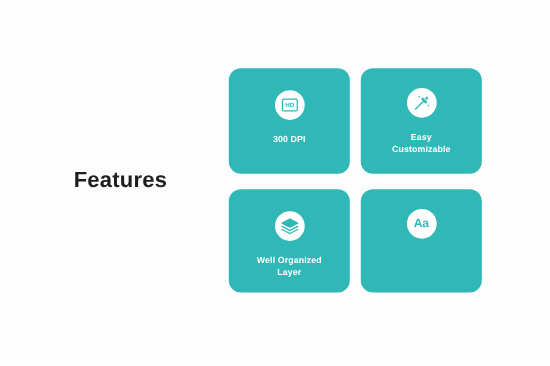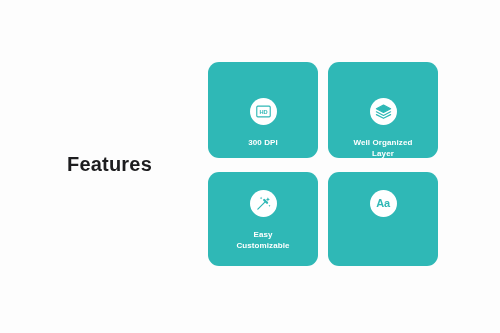--- a/index.html
+++ b/index.html
@@ -42,21 +42,21 @@
     column-gap: 10px;
     row-gap: 14px;
   }
   .feature-card {
     background: #2fb8b6;
     border-radius: 11px;
     display: flex;
     flex-direction: column;
     align-items: center;
     justify-content: flex-start;
-    padding-top: 36px;
+    padding-top: 20px;
     box-sizing: border-box;
     position: relative;
   }
   .feature-card.row2 {
     padding-top: 18px;
   }
   .icon-circle {
     width: 27px;
     height: 27px;
     border-radius: 50%;
@@ -100,46 +100,46 @@
     <div class="feature-card">
       <div class="icon-circle">
         <svg width="17" height="17" viewBox="0 0 24 24" fill="none" stroke="#2fb8b6" stroke-width="1.6" aria-hidden="true">
           <rect x="2.5" y="4.5" width="19" height="15" rx="1.5"></rect>
           <text x="12" y="15" text-anchor="middle" font-size="8" font-family="Liberation Sans, sans-serif" font-weight="bold" fill="#2fb8b6" stroke="none">HD</text>
         </svg>
       </div>
       <div class="feature-label">300 DPI</div>
     </div>
 
+    <div class="feature-card row2">
+      <div class="icon-circle">
+        <svg width="17" height="17" viewBox="0 0 24 24" fill="none" stroke="#2fb8b6" stroke-width="1.7" stroke-linecap="round" stroke-linejoin="round" aria-hidden="true">
+          <line x1="4" y1="20" x2="15" y2="9"></line>
+          <path d="M13 7 L17 11" stroke-width="3.2"></path>
+          <path d="M18.2 3.2 l0.9 2 2 0.9 -2 0.9 -0.9 2 -0.9 -2 -2 -0.9 2 -0.9 z" fill="#2fb8b6" stroke="none"></path>
+          <path d="M8.6 2.6 l0.55 1.2 1.2 0.55 -1.2 0.55 -0.55 1.2 -0.55 -1.2 -1.2 -0.55 1.2 -0.55 z" fill="#2fb8b6" stroke="none"></path>
+          <path d="M20.4 13.6 l0.5 1.1 1.1 0.5 -1.1 0.5 -0.5 1.1 -0.5 -1.1 -1.1 -0.5 1.1 -0.5 z" fill="#2fb8b6" stroke="none"></path>
+        </svg>
+      </div>
+      <div class="feature-label">Easy
+Customizable</div>
+    </div>
+
     <div class="feature-card">
       <div class="icon-circle">
         <svg width="17" height="17" viewBox="0 0 24 24" fill="none" stroke="#2fb8b6" stroke-width="1.7" stroke-linejoin="round" stroke-linecap="round" aria-hidden="true">
           <polygon points="12,3 22,8.2 12,13.4 2,8.2" fill="#2fb8b6" stroke="#2fb8b6"></polygon>
           <polyline points="2,12.4 12,17.6 22,12.4"></polyline>
           <polyline points="2,16.4 12,21.6 22,16.4"></polyline>
         </svg>
       </div>
       <div class="feature-label">Well Organized
 Layer</div>
     </div>
 
     <div class="feature-card row2">
       <div class="icon-circle">
-        <svg width="17" height="17" viewBox="0 0 24 24" fill="none" stroke="#2fb8b6" stroke-width="1.7" stroke-linecap="round" stroke-linejoin="round" aria-hidden="true">
-          <line x1="4" y1="20" x2="15" y2="9"></line>
-          <path d="M13 7 L17 11" stroke-width="3.2"></path>
-          <path d="M18.2 3.2 l0.9 2 2 0.9 -2 0.9 -0.9 2 -0.9 -2 -2 -0.9 2 -0.9 z" fill="#2fb8b6" stroke="none"></path>
-          <path d="M8.6 2.6 l0.55 1.2 1.2 0.55 -1.2 0.55 -0.55 1.2 -0.55 -1.2 -1.2 -0.55 1.2 -0.55 z" fill="#2fb8b6" stroke="none"></path>
-          <path d="M20.4 13.6 l0.5 1.1 1.1 0.5 -1.1 0.5 -0.5 1.1 -0.5 -1.1 -1.1 -0.5 1.1 -0.5 z" fill="#2fb8b6" stroke="none"></path>
-        </svg>
-      </div>
-      <div class="feature-label">Easy
-Customizable</div>
-    </div>
-
-    <div class="feature-card row2">
-      <div class="icon-circle">
         <span class="aa-text">Aa</span>
       </div>
     </div>
 
   </div>
 </div>
 
 </body></html>

